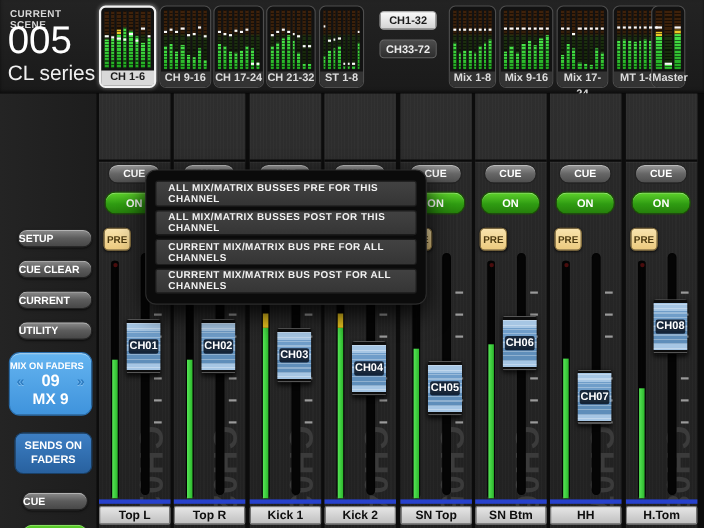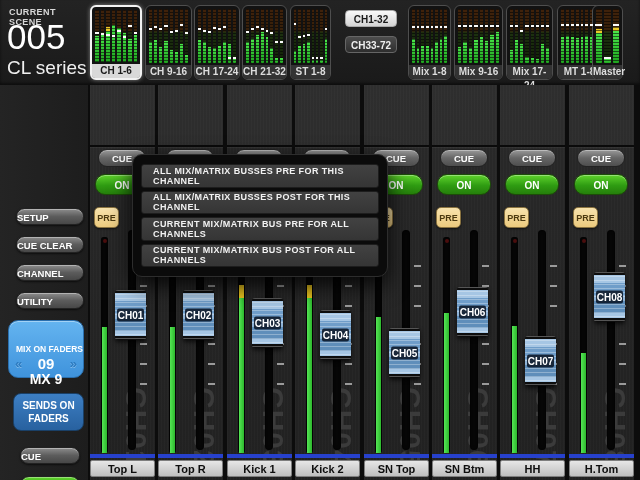--- a/index.html
+++ b/index.html
@@ -44,21 +44,21 @@
   .pill{position:absolute;left:16px;width:68px;height:17px;line-height:17px;
     border-radius:9px;font-size:9.5px;font-weight:bold;color:#fff;
     background:linear-gradient(#8d8d8d,#5c5c5c 50%,#474747);
     border:1px solid #222;box-shadow:inset 0 1px 0 rgba(255,255,255,.35),0 1px 2px rgba(0,0,0,.6);
     box-sizing:border-box;}
   .pill.green{background:linear-gradient(#63d52f,#32a011 55%,#288a0c);}
   #btn-setup{top:123px}#btn-cueclear{top:151px}#btn-outports{top:179px}#btn-utility{top:207px}
   #mof{position:absolute;left:8px;top:235px;width:76px;height:58px;border-radius:10px;
     background:linear-gradient(#64b4f0,#3f93dc);border:1px solid #2a6fae;
     box-shadow:inset 0 1px 0 rgba(255,255,255,.4);color:#fff;box-sizing:border-box;}
-  .mof-title{margin-top:23px;text-align:right;font-size:8.5px;font-weight:bold;}
+  .mof-title{margin-top:6px;text-align:left;font-size:8.5px;font-weight:bold;}
   .mof-row{display:flex;justify-content:space-between;align-items:center;padding:0 6px;margin-top:1px;}
   .mof-chev{font-size:13px;font-weight:bold;color:#2d7bc0;text-shadow:0 1px 0 rgba(255,255,255,.3);}
   .mof-num{font-size:15px;font-weight:bold;}
   .mof-bus{text-align:center;font-size:14px;font-weight:bold;margin-top:-1px;}
   #sof{position:absolute;left:13px;top:308px;width:71px;height:38px;border-radius:8px;
     background:linear-gradient(#3d7fc4,#28619f);border:1px solid #1a4067;color:#fff;
     font-size:10px;font-weight:bold;text-align:center;display:flex;align-items:center;
     justify-content:center;line-height:13px;box-sizing:border-box;}
   #side-cue{top:362px;left:20px;width:60px;}
   #side-on{top:391px;left:20px;width:60px;height:19px;line-height:19px;}
@@ -482,21 +482,21 @@
           <div class="mlabel">Master</div>
         </div>
       </div>
     <div class="bank-btn" id="bank1">CH1-32</div>
     <div class="bank-btn" id="bank2">CH33-72</div>
   </div>
 
   <div id="sidebar">
     <div class="pill" id="btn-setup">SETUP</div>
     <div class="pill" id="btn-cueclear">CUE CLEAR</div>
-    <div class="pill" id="btn-outports">CHANNEL</div>
+    <div class="pill" id="btn-outports">CURRENT</div>
     <div class="pill" id="btn-utility">UTILITY</div>
     <div id="mof">
       <div class="mof-title">MIX ON FADERS</div>
       <div class="mof-row">
         <span class="mof-chev">«</span>
         <span class="mof-num">09</span>
         <span class="mof-chev">»</span>
       </div>
       <div class="mof-bus">MX 9</div>
     </div>

